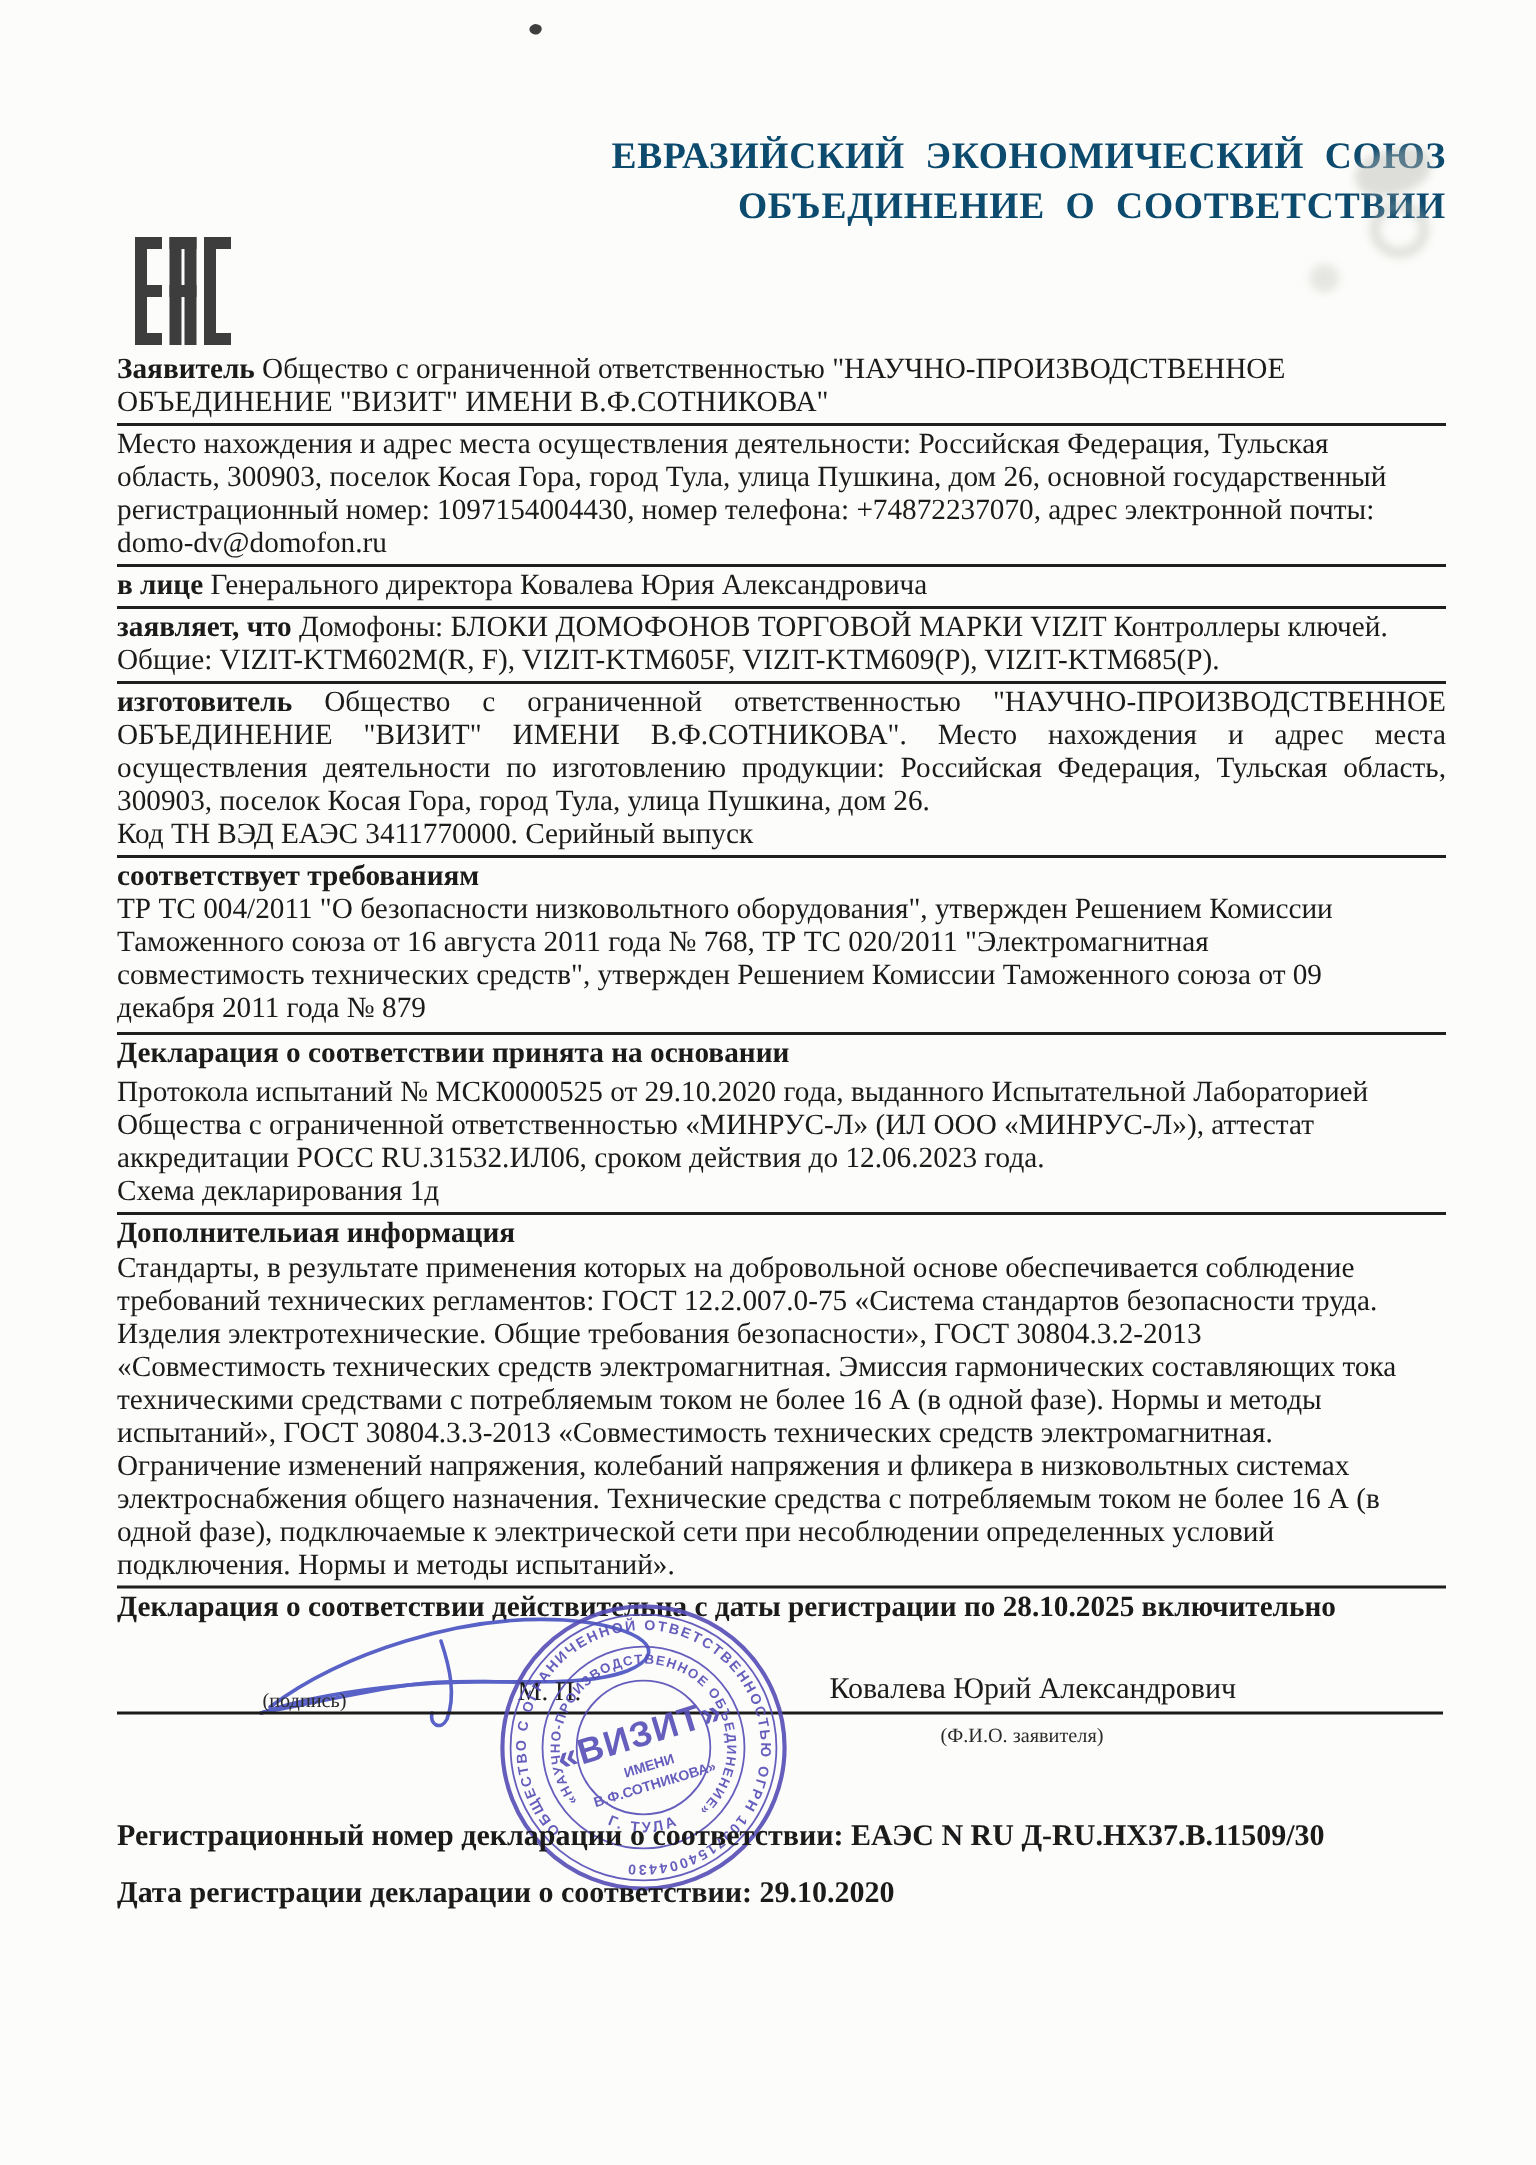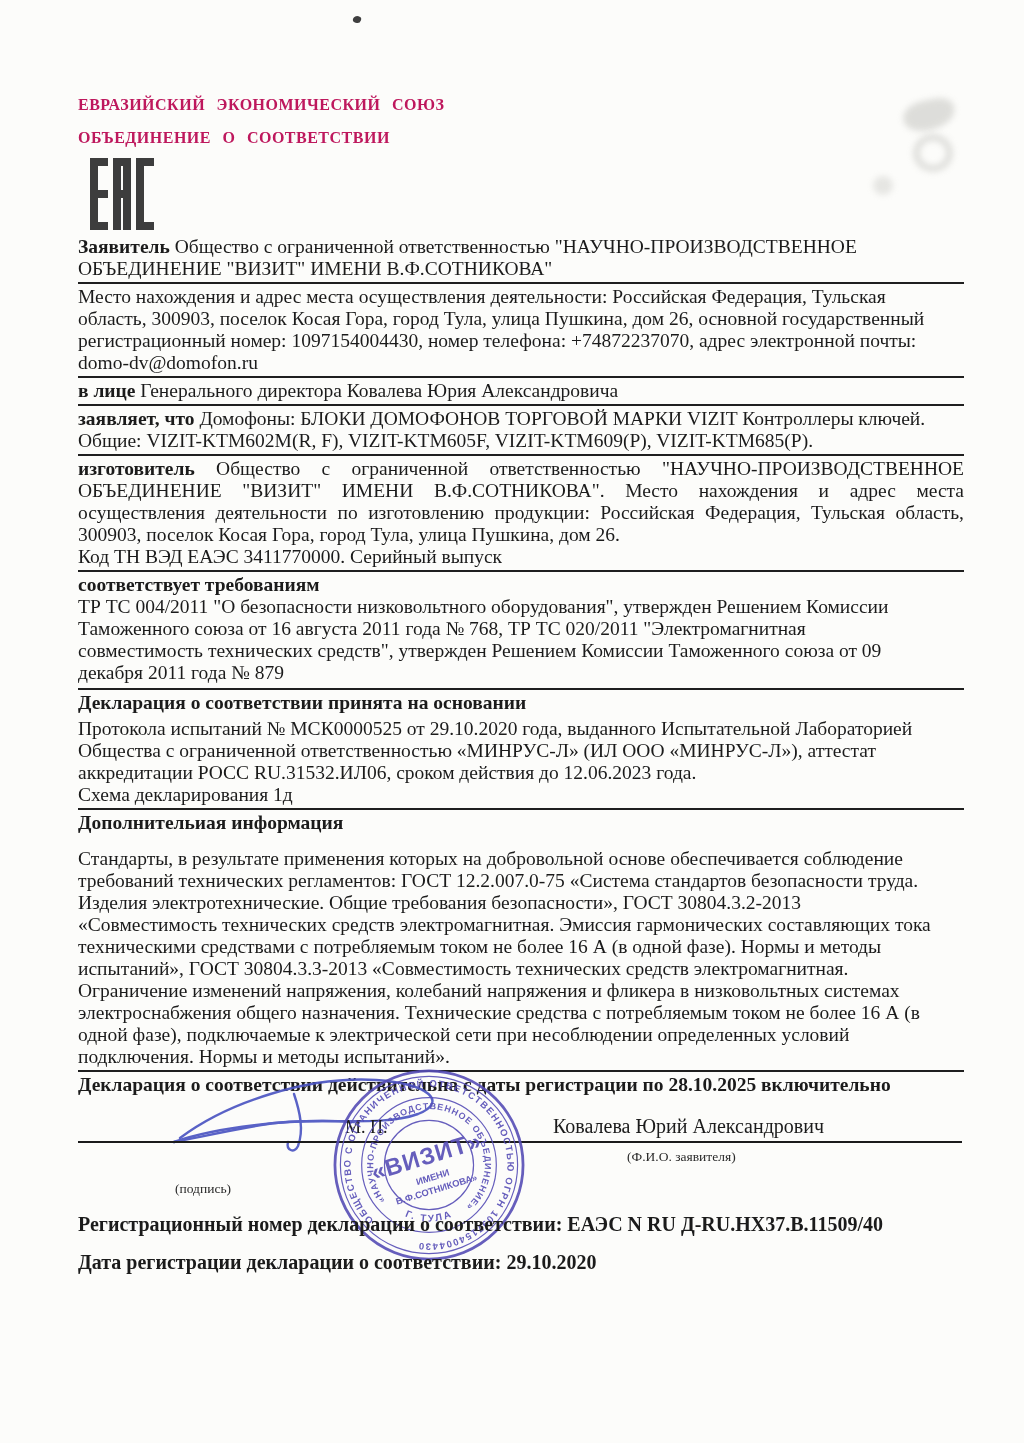--- a/index.html
+++ b/index.html
@@ -3,38 +3,38 @@
 <meta charset="utf-8">
 <style>
   html,body{margin:0;padding:0;background:#e8e8e6;}
   .page{
     position:relative;width:1024px;height:1443px;margin:0 auto;
     background:#fcfcfa;overflow:hidden;
     font-family:"Liberation Serif","DejaVu Serif",serif;
     color:#1b1b1b;
   }
   .doc{position:absolute;left:78px;top:88px;width:886px;}
-  .title{ text-align:left;font-weight:bold;font-size:16px;line-height:33px;
-    letter-spacing:.5px;word-spacing:7px;color:#be185d;}
+  .title{ text-align:right;font-weight:bold;font-size:25px;line-height:33px;
+    letter-spacing:.5px;word-spacing:7px;color:#0c4a6e;}
   .title-block{margin-bottom:4px;}
   .eac{margin:2px 0 6px 12px;display:block;}
   p{margin:0;font-size:19.5px;line-height:22px;}
   .pre{white-space:pre-line;}
   .just{text-align:justify;}
   b.lead{font-weight:bold;}
   .rule{border:none;border-top:2.4px solid #1f1f1f;margin:2px 0;height:0;}
   .hd{font-weight:bold;}
-  .mt4{margin-top:4px;} .mt8{margin-top:14px;}
+  .mt4{margin-top:4px;} .mt8{margin-top:1px;}
   
   .abs{position:absolute;}
   .sig-line{left:78px;top:1141px;width:884px;height:2.4px;background:#1b1b1b;}
   .cap{font-size:13.5px;color:#2a2a2a;}
   .mp{left:345px;top:1117px;font-size:18px;}
   .signer{left:553px;top:1115px;font-size:20px;}
-  .cap-sign{left:175px;top:1181px;}
+  .cap-sign{left:175px;top:1126px;}
   .cap-name{left:627px;top:1149px;}
   .regline{left:78px;top:1213px;font-size:20px;font-weight:bold;}
   .dateline{left:78px;top:1251px;font-size:20px;font-weight:bold;}
   .stamp{left:330px;top:1066px;opacity:.9;pointer-events:none;}
   .signature{left:118px;top:1072px;opacity:.92;pointer-events:none;}
   
   .speck{left:353px;top:16px;width:8px;height:7px;background:#3f3f3f;
     border-radius:60% 40% 55% 45%;transform:rotate(18deg);}
   .smudge1{left:903px;top:100px;width:52px;height:30px;background:#b9b9b4;
     border-radius:50% 40% 60% 50%;filter:blur(3px);opacity:.45;transform:rotate(-12deg);}
@@ -152,21 +152,21 @@
       <text font-size="9" letter-spacing="1"><textPath href="#ringInner" startOffset="6">«НАУЧНО-ПРОИЗВОДСТВЕННОЕ ОБЪЕДИНЕНИЕ»</textPath></text>
       <text font-size="10" letter-spacing="2" text-anchor="middle"><textPath href="#ringBottom" startOffset="50%">Г. ТУЛА</textPath></text>
       <g transform="rotate(-17 100 100)" text-anchor="middle">
         <text x="100" y="99" font-size="24" letter-spacing="1">«ВИЗИТ»</text>
         <text x="100" y="116" font-size="9.5">ИМЕНИ</text>
         <text x="100" y="129" font-size="9.5">В.Ф.СОТНИКОВА»</text>
       </g>
     </g>
   </svg>
 
-  <div class="abs regline"><span>Регистрационный  номер декларации  о соответствии: </span><span>ЕАЭС N RU Д-RU.НХ37.В.11509/40</span></div>
+  <div class="abs regline"><span>Регистрационный  номер декларации  о соответствии: </span><span>ЕАЭС N RU Д-RU.НХ37.В.11509/30</span></div>
   <div class="abs dateline"><span>Дата регистрации декларации о соответствии: </span><span>29.10.2020</span></div>
 
   <div class="abs speck"></div>
   <div class="abs smudge1"></div>
   <div class="abs smudge2"></div>
   <div class="abs smudge3"></div>
 
 </div>
 
 </body></html>

